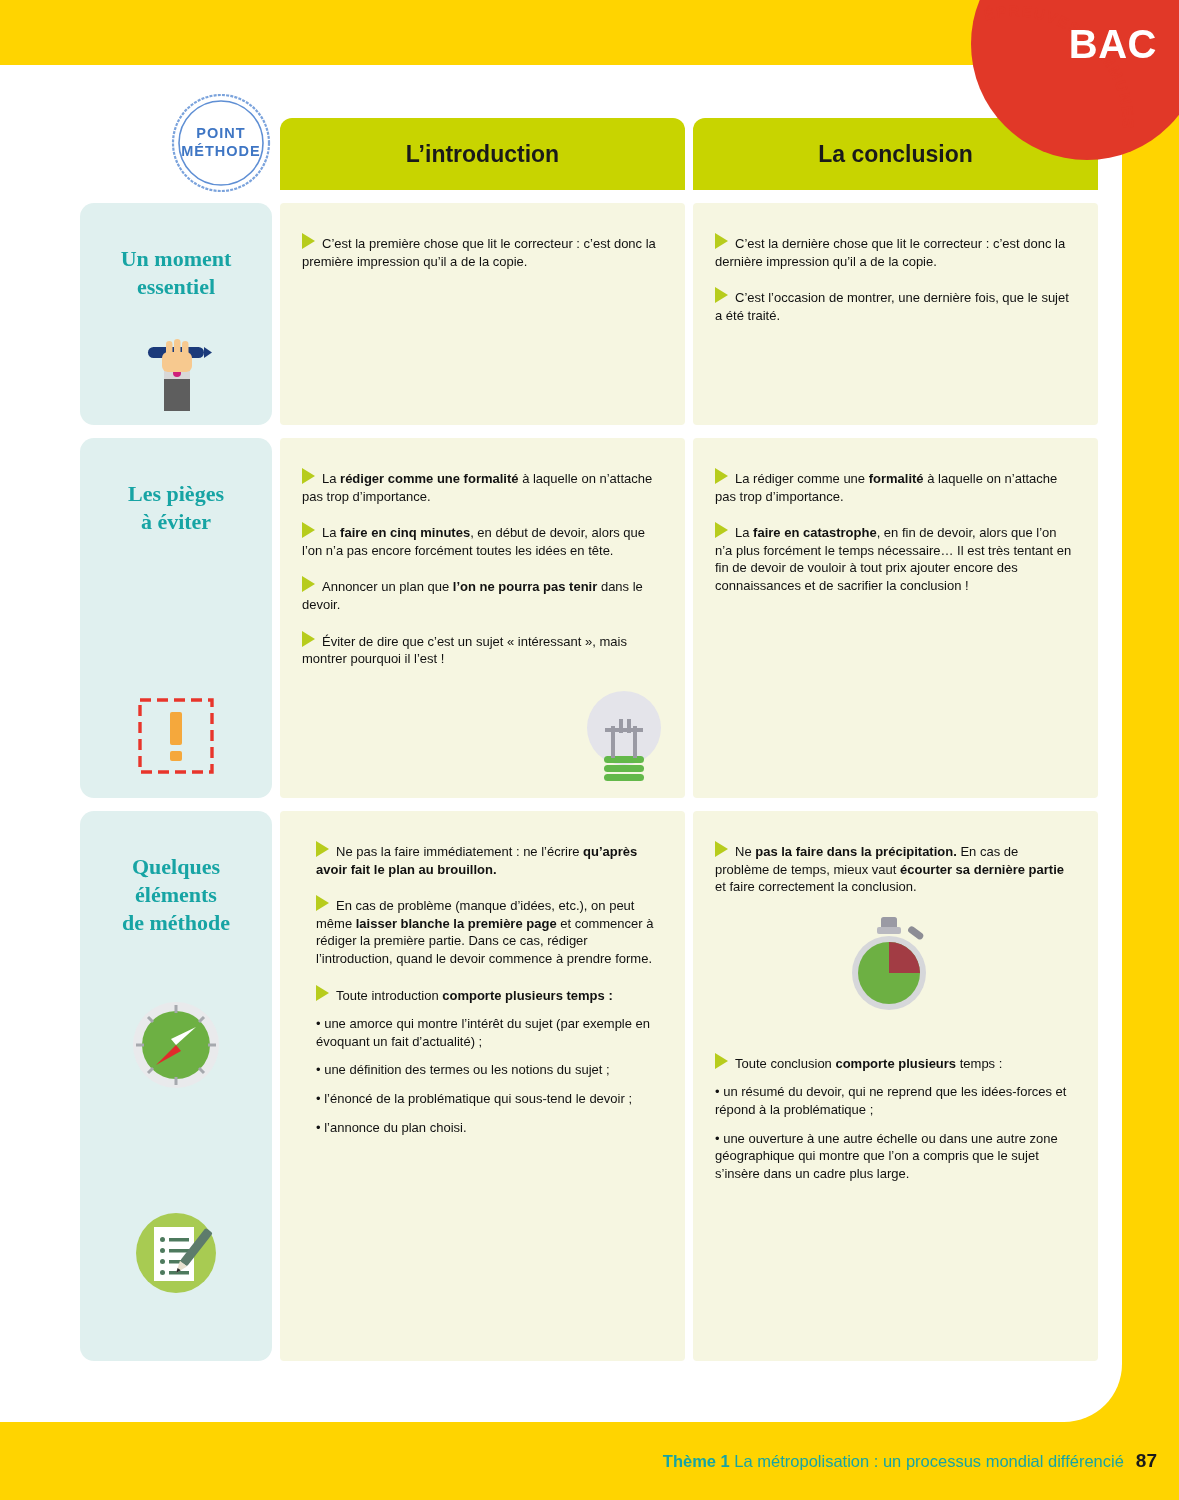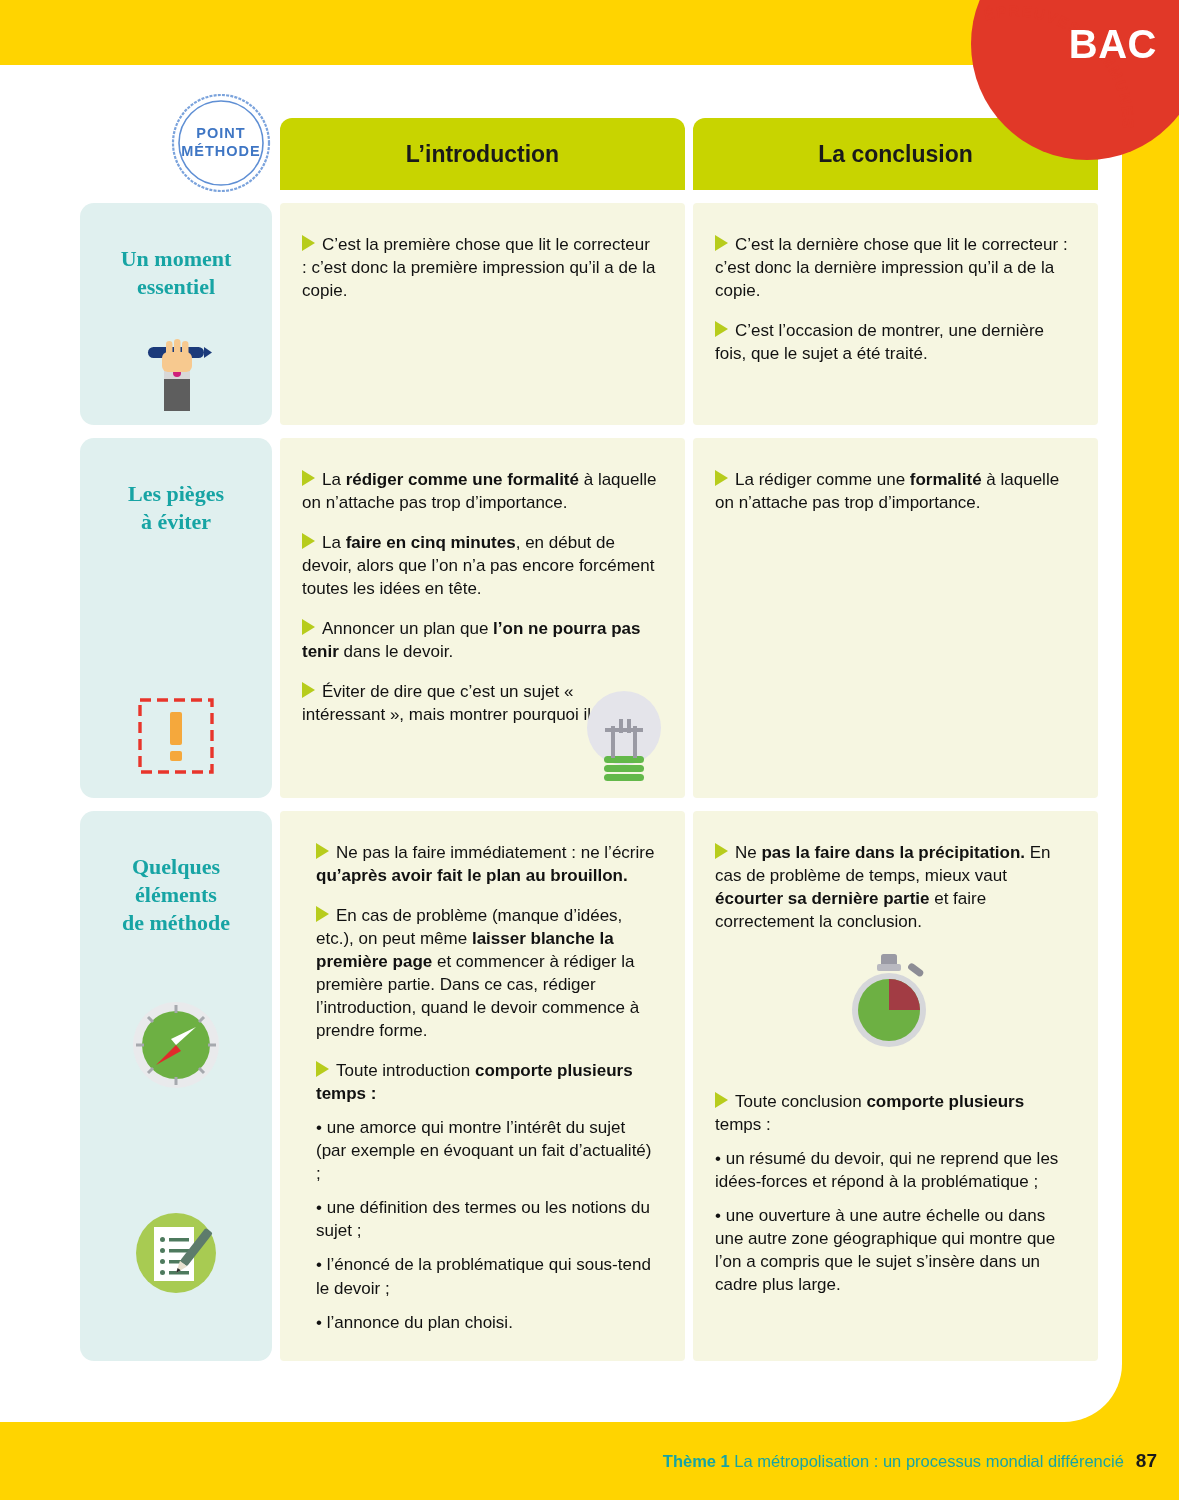--- a/index.html
+++ b/index.html
@@ -136,21 +136,21 @@
 
   
   .body-cell {
     background: #f6f6e1;
     border-radius: 4px;
     padding: 30px 26px 24px 22px;
     position: relative;
   }
 
   .para {
-    font-size: 17px;
+    font-size: 13px;
     line-height: 1.355;
     color: #111111;
     margin-bottom: 17px;
     font-family: "Liberation Sans", sans-serif;
     text-indent: 0;
   }
   .para:last-child { margin-bottom: 0; }
   .para.tight { margin-bottom: 11px; }
   .para b { font-weight: bold; }
 
@@ -286,20 +286,21 @@
             <rect x="30" y="40" width="4" height="32" fill="#9a9aa4"></rect>
             <rect x="52" y="40" width="4" height="32" fill="#9a9aa4"></rect>
             <rect x="24" y="42" width="38" height="4" fill="#9a9aa4"></rect>
             <rect x="38" y="33" width="4" height="14" fill="#9a9aa4"></rect>
             <rect x="46" y="33" width="4" height="14" fill="#9a9aa4"></rect>
           </svg>
         </div>
       </div>
       <div class="col-body body-cell" style="height:360px;">
         <p class="para"><span class="mk"></span>La rédiger comme une <b>formalité</b> à laquelle on n’attache pas trop d’importance.</p>
+        <p class="para"><span class="mk"></span>La <b>faire en catastrophe</b>, en fin de devoir, alors que l’on n’a plus forcément le temps nécessaire… Il est très tentant en fin de devoir de vouloir à tout prix ajouter encore des connaissances et de sacrifier la conclusion !</p>
       </div>
     </div>
 
     <div class="grid-row">
       <div class="col-label label-cell" style="height:550px; justify-content:flex-start;">
         <div class="label-title">Quelques<br>éléments<br>de méthode</div>
         <div style="margin-top:62px;">
           <svg width="92" height="92" viewBox="0 0 92 92">
             <circle cx="46" cy="46" r="43" fill="#e9eaec"></circle>
             <circle cx="46" cy="46" r="34" fill="#6db043"></circle>

